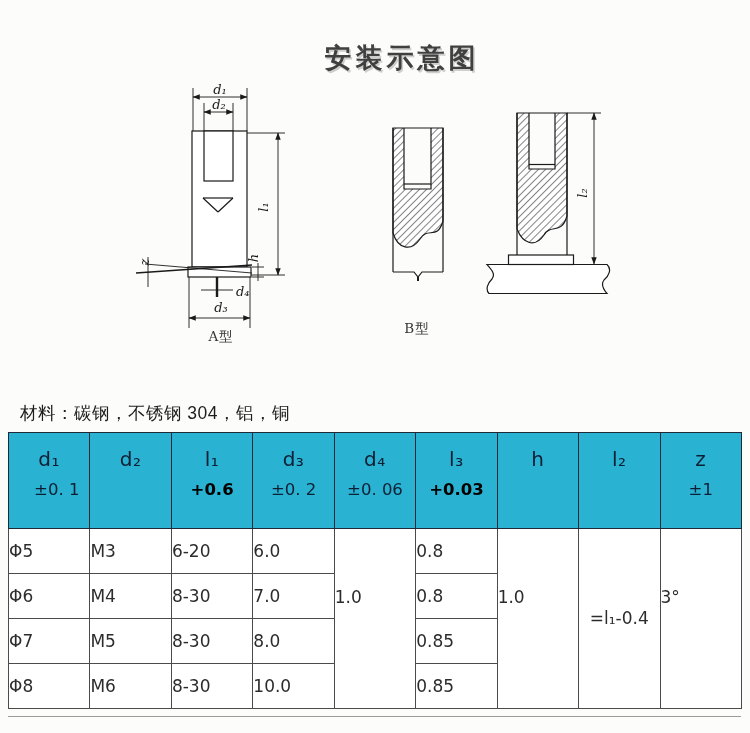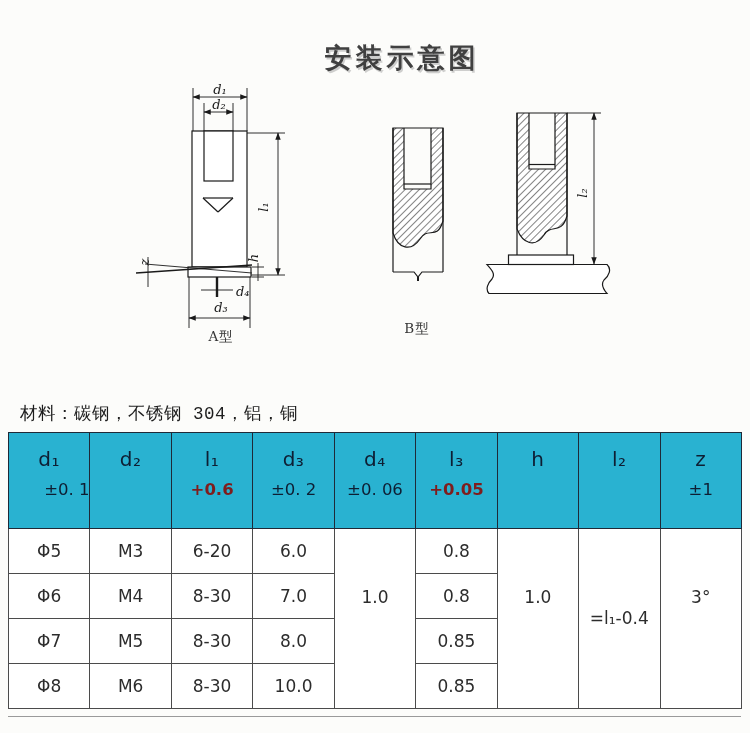--- a/index.html
+++ b/index.html
@@ -18,42 +18,42 @@
     text-shadow:1.5px 1.5px 0 rgba(150,150,150,.45);
     font-family:"DejaVu Sans",sans-serif;
   }
   
   .drawings{position:absolute;top:0;left:0;}
   .drawings text{font-family:"DejaVu Serif","Liberation Serif",serif;font-style:italic;font-size:13px;fill:#1a1a1a;}
   .drawings text.typ{font-style:normal;font-size:13.5px;fill:#343434;letter-spacing:1px;}
   
   .material{
     position:absolute;top:401px;left:20px;margin:0;
-    font-family:Liberation Mono, monospace;
+    font-family:Liberation Sans, sans-serif;
     font-size:17.5px;color:#1d1d1d;letter-spacing:.5px;
   }
   
   table.spec{
     position:absolute;left:8px;top:432px;width:734px;
     border-collapse:collapse;table-layout:fixed;
     background:#fff;
   }
   table.spec th{
     background:#29b2d1;border:1px solid #1f2937;
     height:95px;vertical-align:top;padding:0;
     font-weight:400;color:#0e1e33;
   }
   table.spec td{
-    border:1px solid #4b4b4b;height:44px;text-align:center;
+    border:1px solid #4b4b4b;height:44px;text-align:left;
     font-size:17px;color:#2c2c2c;padding:0;
   }
   .hl{font-size:20px;text-align:center;margin-top:14px;letter-spacing:.5px;}
   .ht{font-size:16.5px;text-align:center;margin-top:9px;min-height:20px;}
-  .ht.left{text-align:right;padding-left:15px;}
-  .ht.low{font-weight:700;color:#7f1d1d;}
+  .ht.left{text-align:center;padding-left:15px;}
+  .ht.low{font-weight:700;color:#000000;}
   td.m .mv{transform:translateY(-22px);}
   td.m .mv2{display:flex;flex-direction:row;justify-content:center;line-height:45px;}
   .bottom-line{
     position:absolute;left:8px;top:716px;width:733px;height:0;
     border-top:1px solid #9a9a9a;
   }
 </style>
 </head>
 <body>
 
@@ -181,21 +181,21 @@
       <th>
         <div class="hl">d₃</div>
         <div class="ht">±0. 2</div>
       </th>
       <th>
         <div class="hl">d₄</div>
         <div class="ht">±0. 06</div>
       </th>
       <th>
         <div class="hl">l₃</div>
-        <div class="ht low">+0.05</div>
+        <div class="ht low">+0.03</div>
       </th>
       <th>
         <div class="hl">h</div>
         <div class="ht"></div>
       </th>
       <th>
         <div class="hl">l₂</div>
         <div class="ht"></div>
       </th>
       <th>

